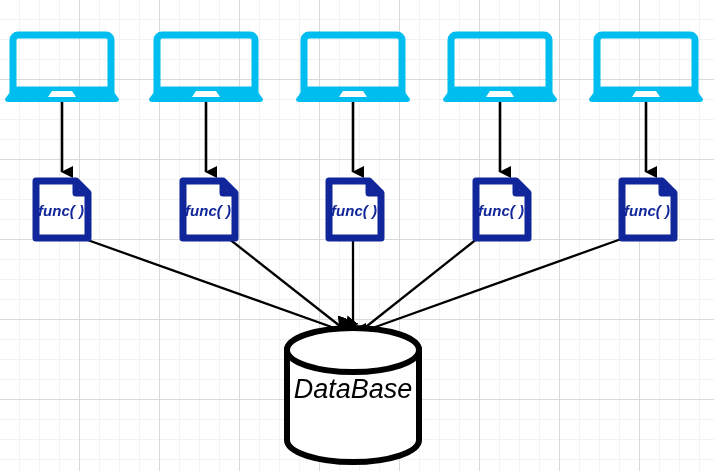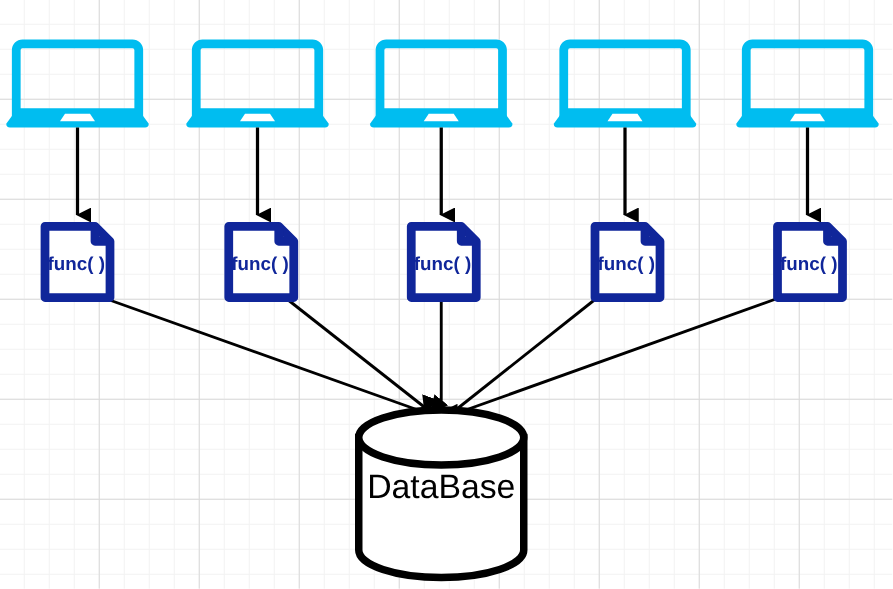--- a/index.html
+++ b/index.html
@@ -18,20 +18,21 @@
       linear-gradient(to bottom, #d9d9d9 1px, transparent 1px),
       linear-gradient(to right, #f2f2f2 1px, transparent 1px),
       linear-gradient(to bottom, #f2f2f2 1px, transparent 1px);
     background-size:
       80px 80px,
       80px 80px,
       20px 20px,
       20px 20px;
     background-position: -1px -1px, -1px -1px, -1px -1px, -1px -1px;
     font-family: "Liberation Sans", sans-serif;
+    font-style: italic;
   }
   #diagram {
     position: absolute;
     left: 0;
     top: 0;
     width: 714px;
     height: 471px;
   }
   .func-label {
     font-family: "Liberation Sans", sans-serif;

